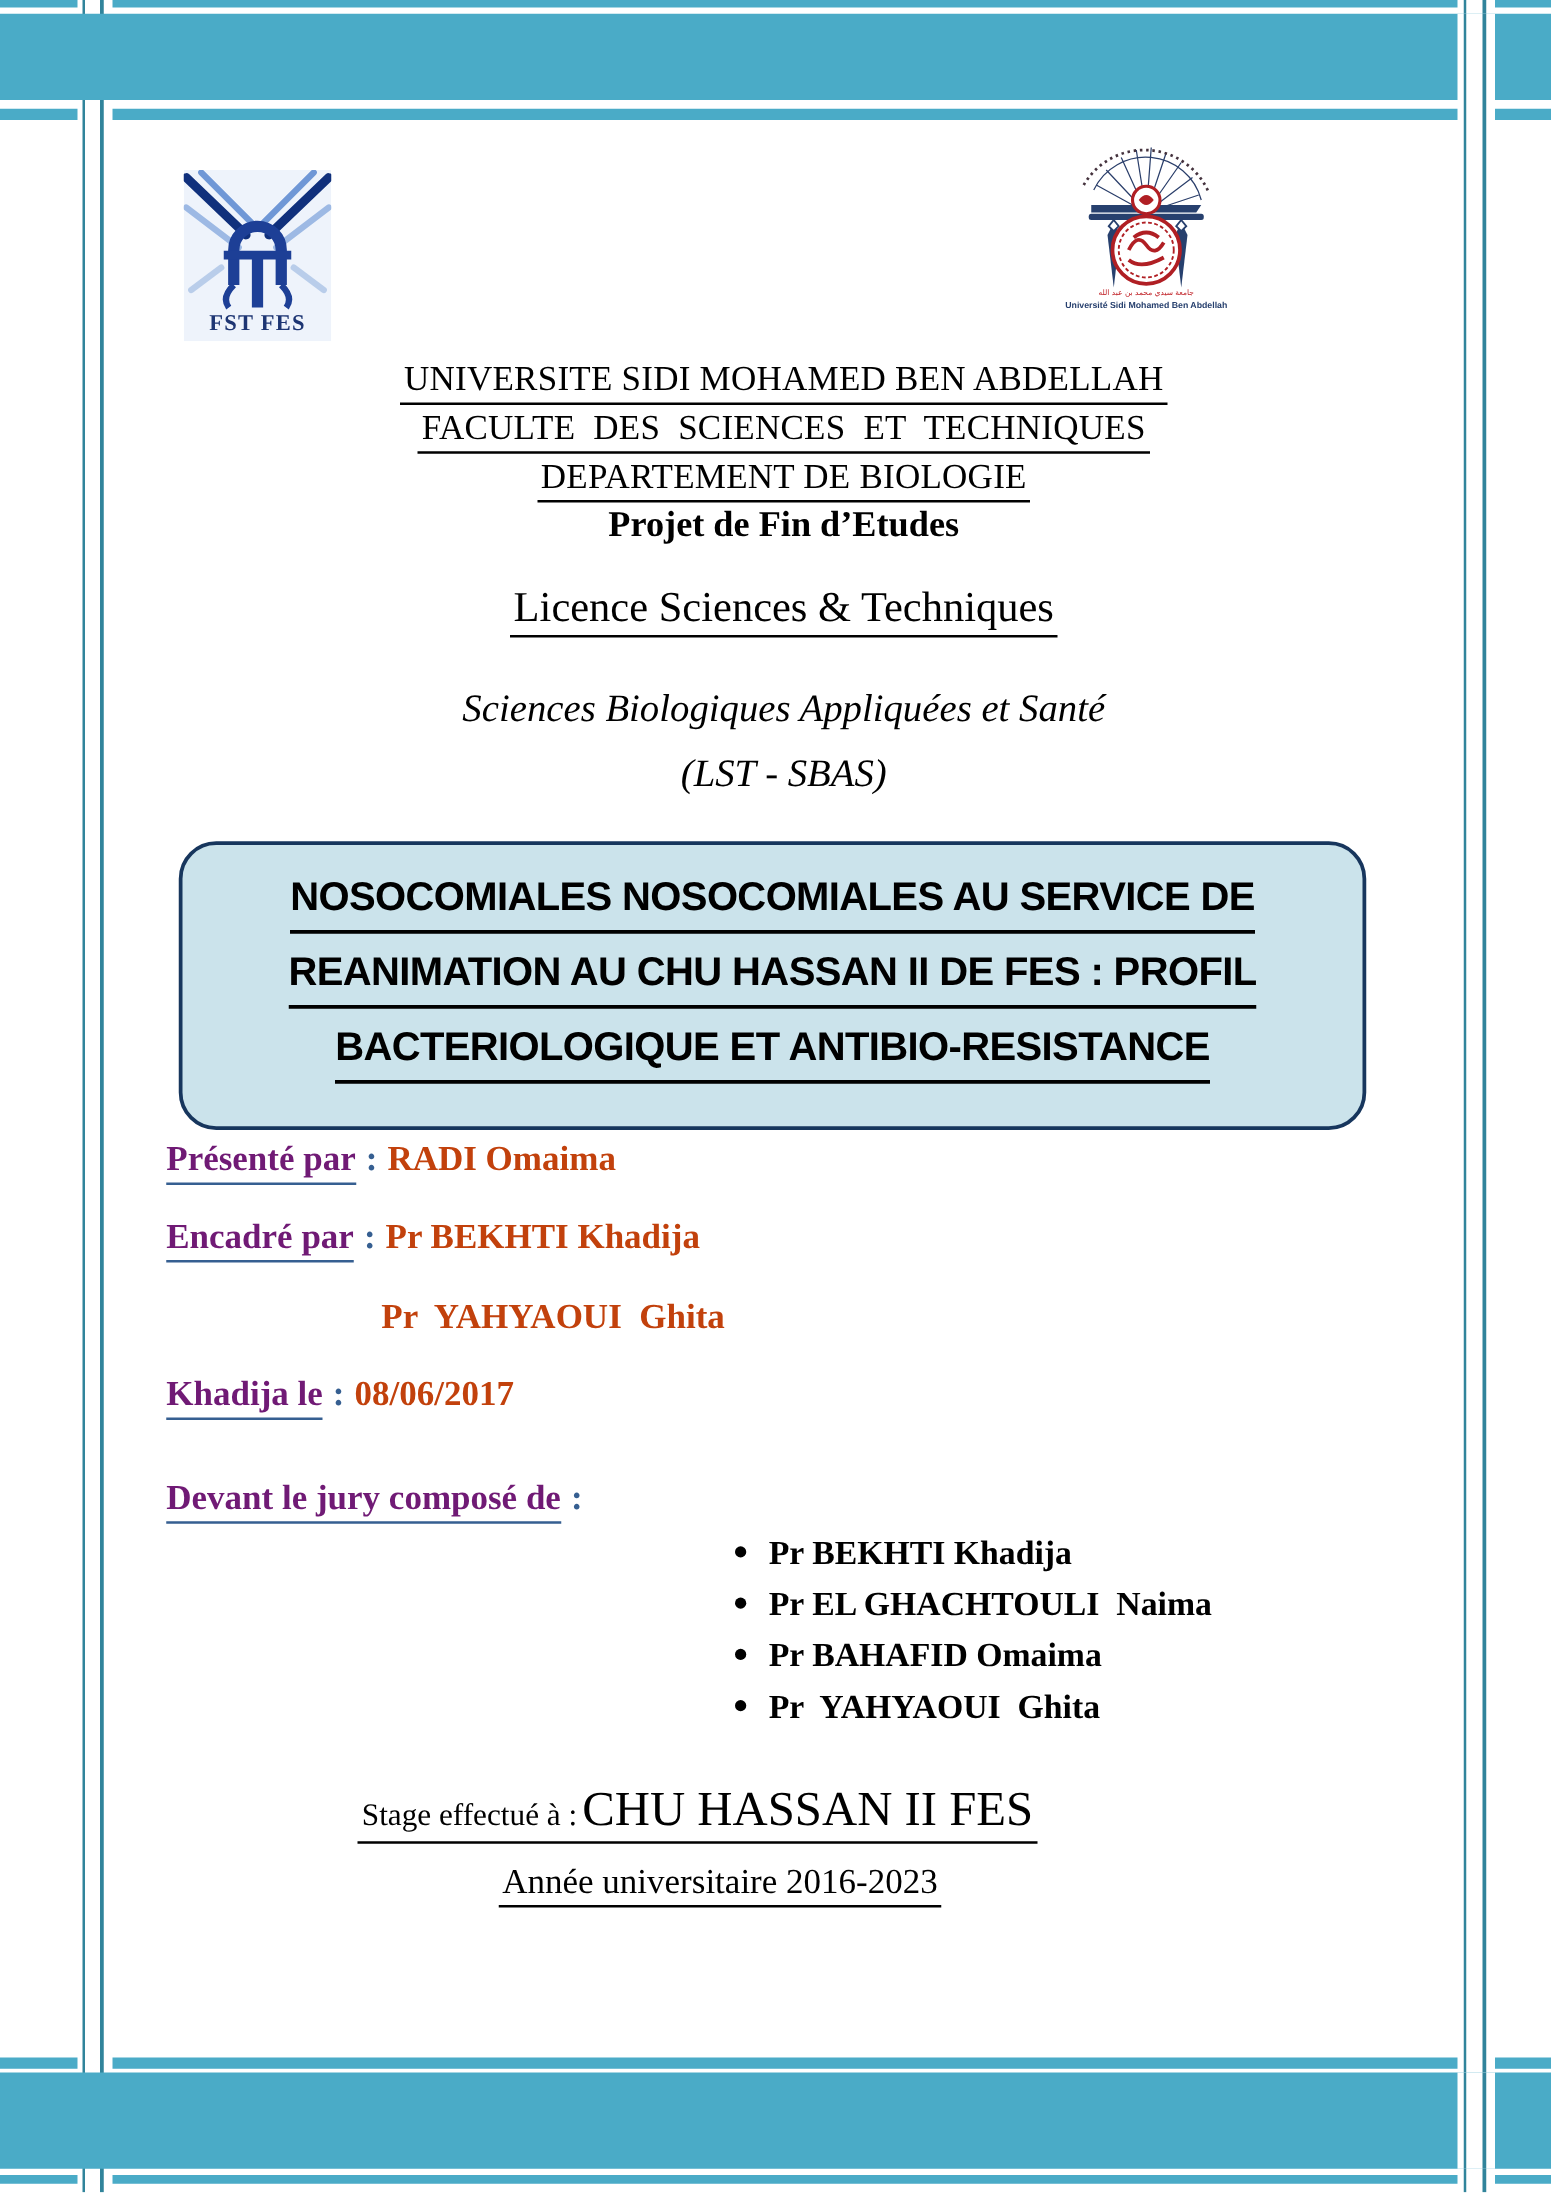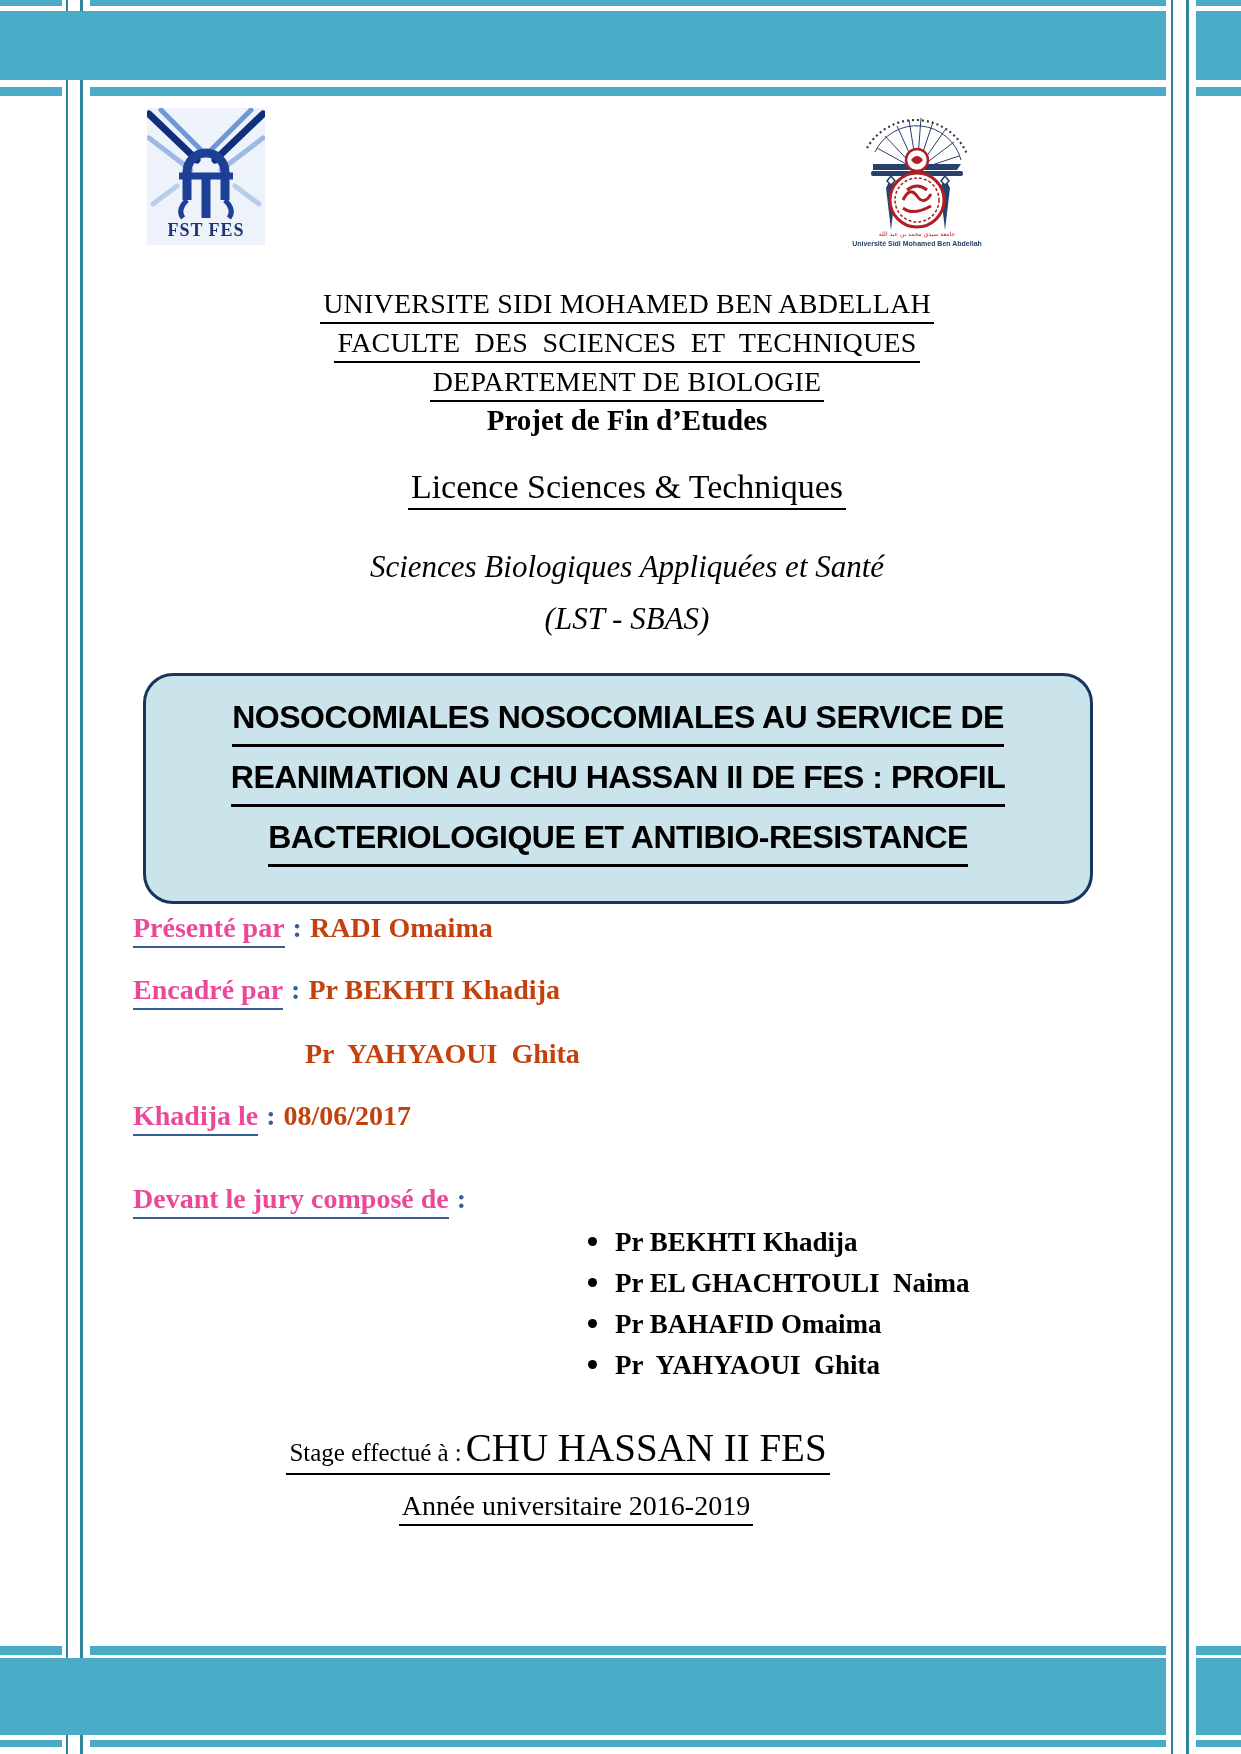--- a/index.html
+++ b/index.html
@@ -53,21 +53,21 @@
   .title-box{position:absolute;left:143px;top:673px;width:950px;height:231px;box-sizing:border-box;
              background:#CBE3EB;border:3px solid #17365D;border-radius:30px;
              text-align:center;padding-top:21px;}
   .box-line{display:block;margin:0 auto 10px auto;}
   .box-line span{display:inline-block;font-family:"Liberation Sans","DejaVu Sans",sans-serif;
                  font-weight:bold;font-size:32px;letter-spacing:-.5px;line-height:40px;
                  border-bottom:3px solid #000;padding-bottom:7px;white-space:nowrap;}
 
   
   .row{position:absolute;left:133px;font-size:28px;font-weight:bold;}
-  .lbl{color:#ec4899;display:inline-block;border-bottom:2px solid #365F91;padding-bottom:2px;}
+  .lbl{color:#701a75;display:inline-block;border-bottom:2px solid #365F91;padding-bottom:2px;}
   .colon{color:#365F91;margin:0 8px 0 8px;}
   .val{color:#c2410c;white-space:pre-wrap;}
   .r-presented{top:912px;}
   .r-encadre{top:974px;}
   .r-sup2{top:1038px;left:305px;}
   .r-soutenu{top:1100px;}
   .r-jurylbl{top:1183px;}
 
   .jury{position:absolute;left:588px;top:1228px;}
   .jury-item{font-size:27px;font-weight:bold;line-height:28px;margin-bottom:13px;white-space:pre-wrap;}
@@ -76,21 +76,21 @@
 
   
   .f-stage{position:absolute;left:28px;top:1425px;width:1060px;text-align:center;}
   .f-stage .u{border-bottom-width:2px;padding-bottom:3px;}
   .stage-lbl{font-size:25px;}
   .stage-val{font-size:39px;}
   .f-annee{position:absolute;left:46px;top:1490px;width:1060px;text-align:center;font-size:28px;}
 
   
   .logo{position:absolute;}
-  .logo-fst{left:147px;top:108px;width:118px;height:125px;}
+  .logo-fst{left:147px;top:136px;width:118px;height:125px;}
   .logo-seal{left:851px;top:108px;width:132px;height:142px;}
   svg{display:block;}
 </style>
 </head>
 <body>
 
 <div class="page">
 
   <div class="hband band-hair-top"></div>
   <div class="hband band-thin-top"></div>
@@ -203,16 +203,16 @@
     <div class="jury-item">Pr EL GHACHTOULI  Naima</div>
     <div class="jury-item">Pr BAHAFID Omaima</div>
     <div class="jury-item">Pr  YAHYAOUI  Ghita</div>
   </div>
 
   <div class="f-stage">
     <span class="u"><span class="stage-lbl">Stage effectué à :</span> <span class="stage-val">CHU HASSAN II FES</span></span>
   </div>
 
   <div class="f-annee">
-    <span class="u">Année universitaire 2016-2019</span>
+    <span class="u">Année universitaire 2016-2023</span>
   </div>
 
 </div>
 
 </body></html>

